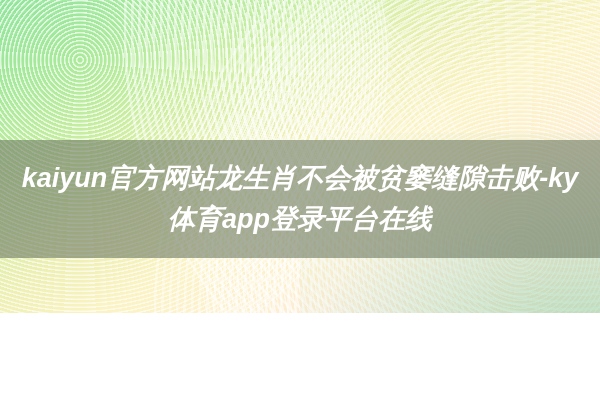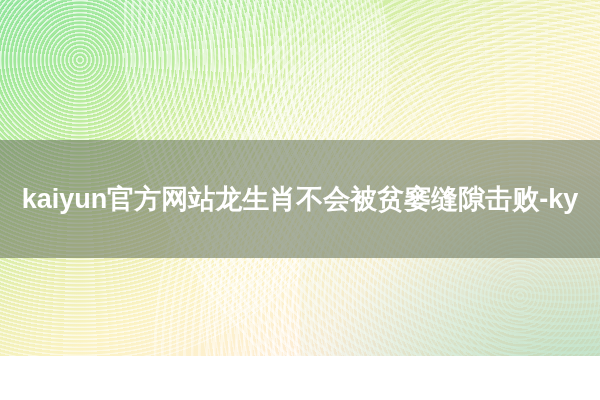--- a/index.html
+++ b/index.html
@@ -9,33 +9,34 @@
   body {
     width: 600px;
     height: 400px;
     overflow: hidden;
     font-family: "Liberation Sans", sans-serif;
   }
 
   #banner {
     position: relative;
     width: 600px;
-    height: 356px;
+    height: 313px;
     overflow: hidden;
     background:
       linear-gradient(150deg,
         #8fe49a 0%,
         #a7e99b 14%,
         #cdeea2 30%,
         #ecefb2 44%,
         #fbf3c4 56%,
         #fdf0cf 68%,
         #fdeada 80%,
         #fde7d6 90%,
         #fde9dc 100%);
+    font-style: italic;
   }
 
   
   .arcs {
     position: absolute;
     pointer-events: none;
   }
 
   
   .arcs-tl {
@@ -176,15 +177,16 @@
 
   <div class="arcs arcs-tl"></div>
   <div class="arcs arcs-top-wide"></div>
   <div class="arcs arcs-mid"></div>
   <div class="arcs arcs-bottom-wide"></div>
   <div class="arcs arcs-br"></div>
   <div class="corner-tint-br"></div>
 
   <div id="title-band">
     <div class="title-line">kaiyun官方网站龙生肖不会被贫窭缝隙击败-ky</div>
+    <div class="title-line">体育app登录平台在线</div>
   </div>
 
 </div>
 
 </body></html>

